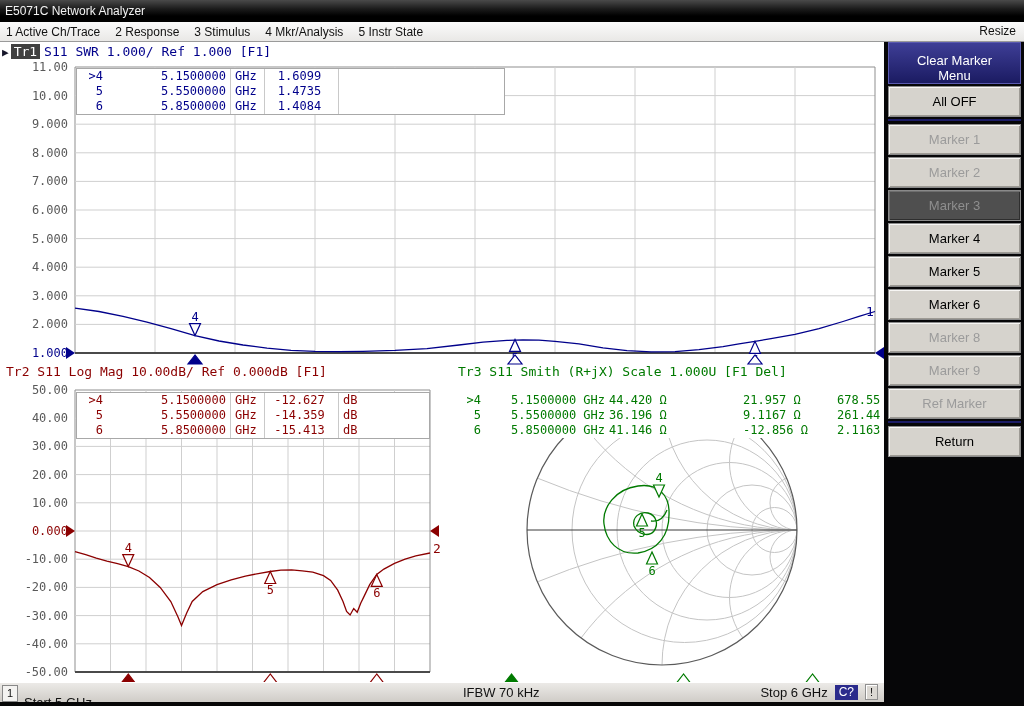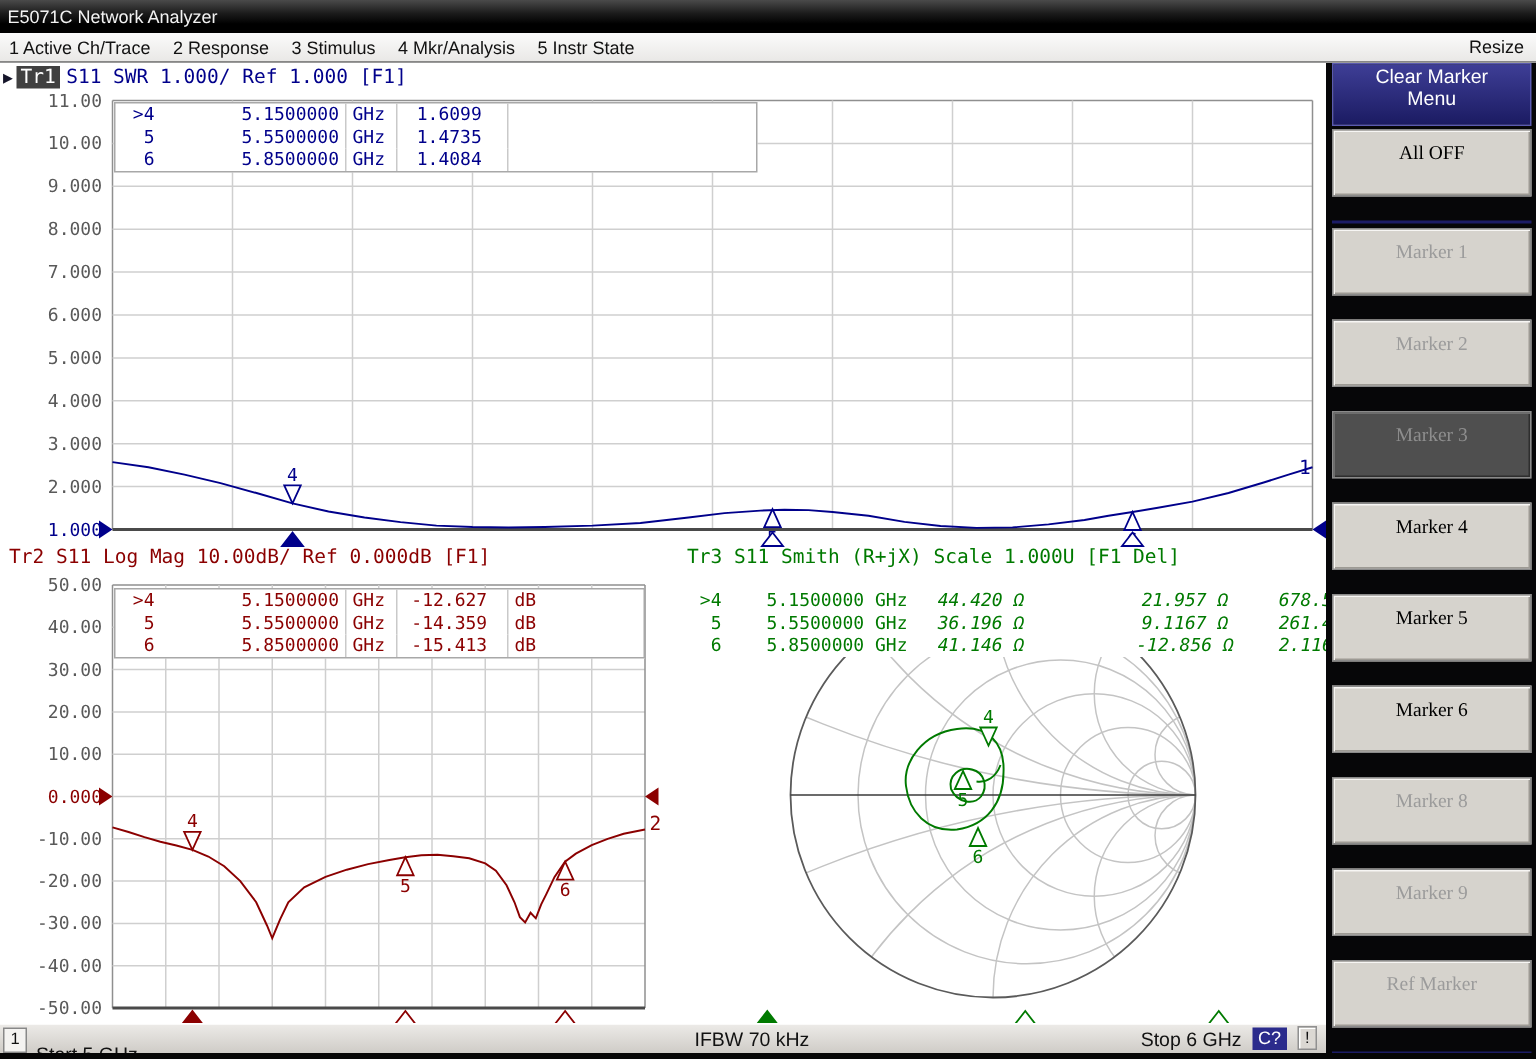--- a/index.html
+++ b/index.html
@@ -30,41 +30,41 @@
   .mrow span{display:inline-block;white-space:pre;}
   .c-m{width:26px;text-align:right;}
   .c-f{width:128px;text-align:right;border-right:1px solid #c9c9c9;padding-right:4px;box-sizing:border-box;}
   .c-u{width:34px;padding-left:4px;border-right:1px solid #c9c9c9;box-sizing:border-box;}
   .c-v{width:74px;text-align:center;border-right:1px solid #c9c9c9;padding-right:4px;box-sizing:border-box;}
   .c-vu{width:30px;padding-left:4px;}
   #tbl1{left:76px;top:26px;width:427px;color:#00008B;}
   #tbl2{left:76px;top:350px;width:352px;color:#8B0000;}
   #tbl3{left:455px;top:351px;color:#007A00;}
   #tbl3 .c-f{border:none;}
-  .c-r,.c-x,.c-c{text-align:center;font-style:italic;}
+  .c-r,.c-x,.c-c{text-align:left;}
   .c-r{width:90px;} .c-x{width:94px;padding-left:44px;} .c-c{width:96px;}
   .statusbar{position:absolute;left:0;top:640px;width:884px;height:20px;
     background:linear-gradient(#eceae7,#cfccc7);border-top:1px solid #fff;box-sizing:border-box;
     font-family:"Liberation Sans",sans-serif;font-size:13px;color:#111;}
   .chanbox{position:absolute;left:2px;top:2px;width:14px;height:15px;border:1px solid #888;
     background:#f4f3f1;font-size:11px;text-align:center;line-height:15px;}
   .st-start{position:absolute;left:24px;top:12px;}
   .st-ifbw{position:absolute;left:463px;top:2px;}
   .st-right{position:absolute;right:6px;top:1px;display:flex;align-items:center;gap:7px;}
   .calbadge{background:#2b2b8c;color:#fff;font-size:12px;padding:0 4px;height:15px;line-height:15px;}
   .warnbox{background:#dbd8d3;border:1px solid #909090;box-shadow:inset 1px 1px 0 #fff;
     width:11px;height:14px;font-size:11px;text-align:center;line-height:14px;}
   .sidebar{position:relative;width:140px;height:660px;background:#060608;}
   .sk-header{position:absolute;left:4px;top:0;width:133px;height:42px;
     background:linear-gradient(#3e3e96,#1b1b62);border:1px solid #5a5ab0;box-sizing:border-box;
-    color:#fff;font-size:13px;text-align:center;display:flex;flex-direction:column;justify-content:flex-start;}
+    color:#fff;font-size:13px;text-align:center;display:flex;flex-direction:column;justify-content:flex-end;}
   .sk-list{position:absolute;left:4px;top:44px;width:133px;}
-  .skey{height:45px;margin-bottom:16px;background:#d6d3cd;border:1px solid #8a8a8a;
+  .skey{height:31px;margin-bottom:2px;background:#d6d3cd;border:1px solid #8a8a8a;
     box-sizing:border-box;box-shadow:inset 1px 1px 0 #f7f6f4, inset -1px -1px 0 #9d9a94;
-    color:#000;font-size:13px;text-align:center;line-height:29px;cursor:default;font-family:Liberation Serif, serif;}
+    color:#000;font-size:13px;text-align:center;line-height:29px;cursor:default;}
   .skey.disabled{color:#9b9b9b;}
   .skey.active{background:#4f4f4f;box-shadow:inset 1px 1px 0 #6e6e6e, inset -1px -1px 0 #2e2e2e;color:#8e8e8e;}
   .sk-sep{height:2px;background:#1c1c66;margin:1px 0 3px 0;}
   .bottomstrip{position:absolute;left:0;top:702px;width:1024px;height:4px;background:#060606;}
 </style>
 </head>
 <body>
 
 <div class="app">
   <div class="titlebar">E5071C Network Analyzer</div>

